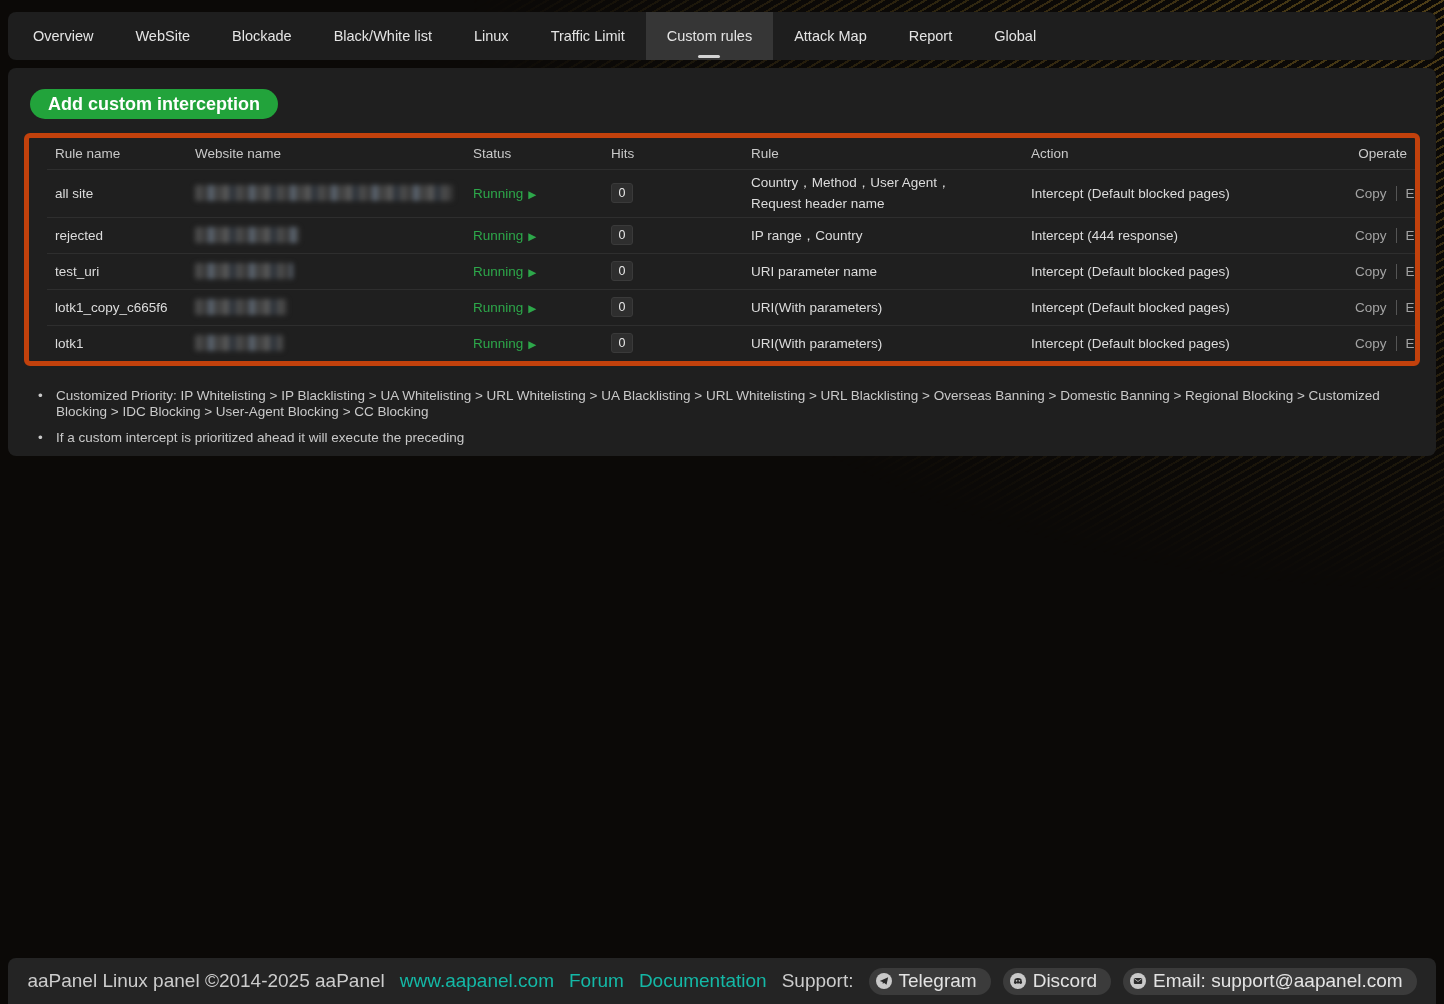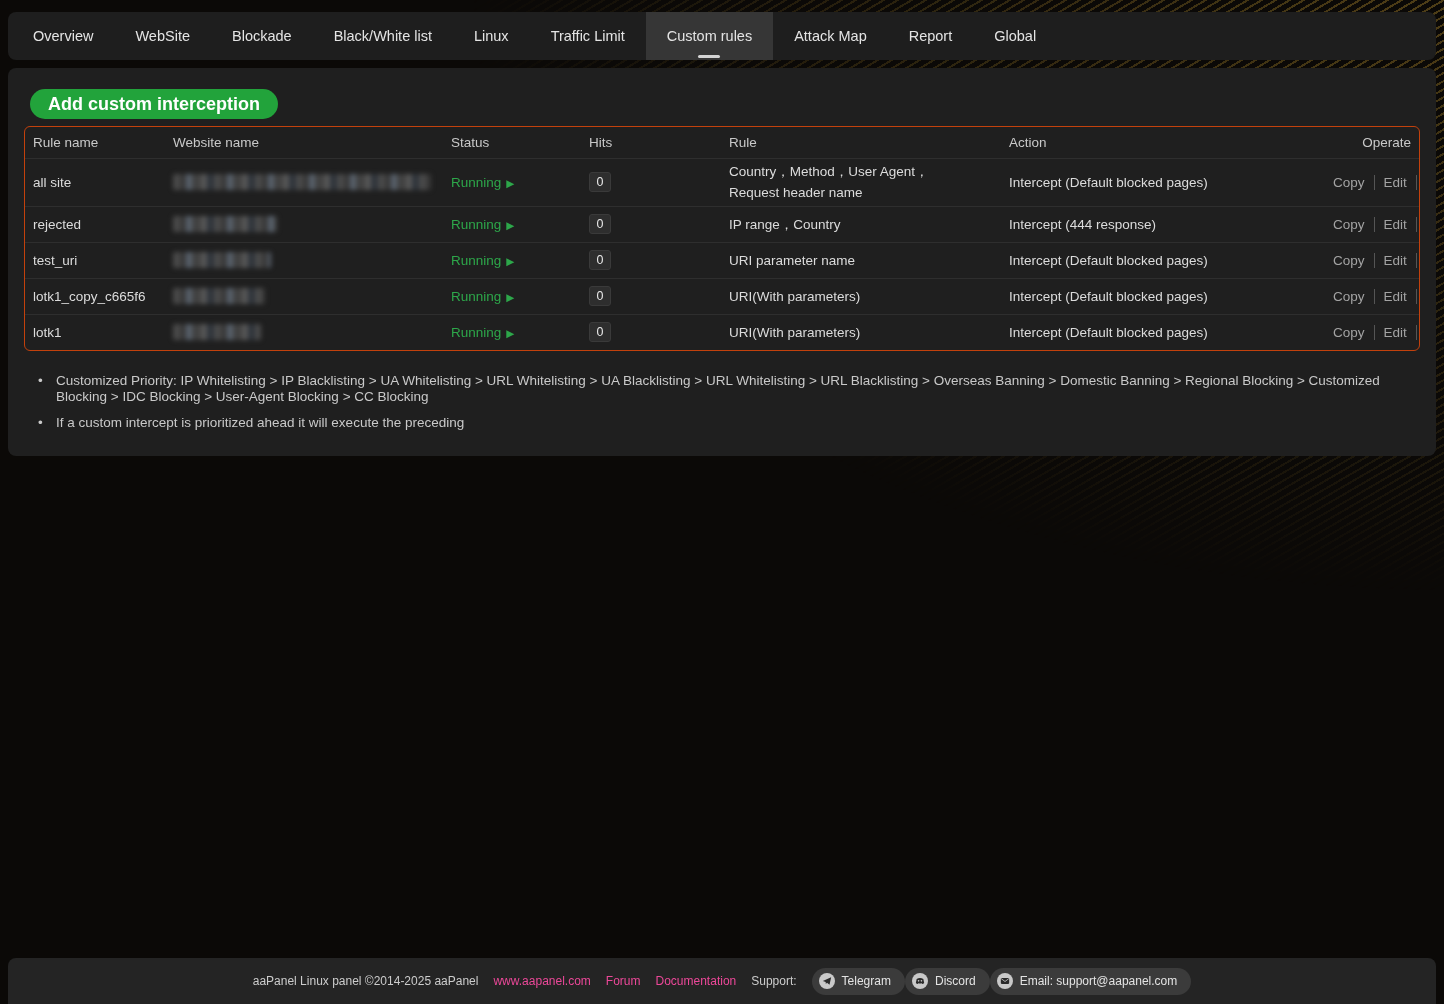--- a/index.html
+++ b/index.html
@@ -40,21 +40,21 @@
     background:#1f1f1f; border-radius:8px; padding:21px 16px;
   }
   .btn-add {
     display:inline-block; margin-left:6px; height:30px; line-height:30px;
     padding:0 18px; border-radius:15px; background:#22a33b; border:none;
     color:#ffffff; font-size:18px; font-weight:bold; cursor:pointer;
     font-family:"Liberation Sans", sans-serif;
   }
 
   .table-wrap {
-    margin-top:7px; border:1px solid #c2410c; border-radius:6px; overflow:hidden;
+    margin-top:14px; border:5px solid #c2410c; border-radius:6px; overflow:hidden;padding-left:18px;
   }
   table { width:100%; border-collapse:collapse; table-layout:fixed; }
   th, td { text-align:left; font-weight:normal; font-size:13.5px; padding:0 8px; vertical-align:middle; }
   thead th { height:31px; color:#c9c9c9; }
   tbody td { border-top:1px solid #2e2e2e; height:36px; color:#dcdcdc; }
   tbody tr.tall td { height:48px; }
   col.c-rule-name { width:140px; }
   col.c-website   { width:278px; }
   col.c-status    { width:138px; }
   col.c-hits      { width:140px; }
@@ -87,29 +87,29 @@
     position:relative; padding-left:22px; color:#c9c9c9;
     font-size:13.5px; line-height:16px; margin-bottom:10px; max-width:1360px;
   }
   .notes li::before { content:"\2022"; position:absolute; left:4px; color:#c9c9c9; }
 
   
   .footer {
     position:absolute; left:8px; right:8px; bottom:0; height:46px; z-index:2;
     background:#242424; border-radius:8px 8px 0 0;
     display:flex; align-items:center; justify-content:center; gap:15px;
-    font-size:12px; color:#cccccc;
-  }
-  .footer a, .footer .flink { color:#ec4899; text-decoration:none; cursor:pointer; }
+    font-size:19px; color:#cccccc;
+  }
+  .footer a, .footer .flink { color:#14b8a6; text-decoration:none; cursor:pointer; }
   .pill {
     display:inline-flex; align-items:center; gap:7px; height:27px;
     padding:0 14px 0 7px; border-radius:14px; background:#3b3b3b;
     color:#e3e3e3; cursor:pointer; white-space:nowrap;
   }
-  .pill-group { display:inline-flex; gap:0; align-items:center; }
+  .pill-group { display:inline-flex; gap:12px; align-items:center; }
   .circle-icon {
     width:16px; height:16px; border-radius:50%; background:#c9c9c9;
     display:inline-flex; align-items:center; justify-content:center; flex:0 0 auto;
   }
   .circle-icon svg { display:block; }
 </style>
 </head>
 <body>
 
 <nav class="nav">

